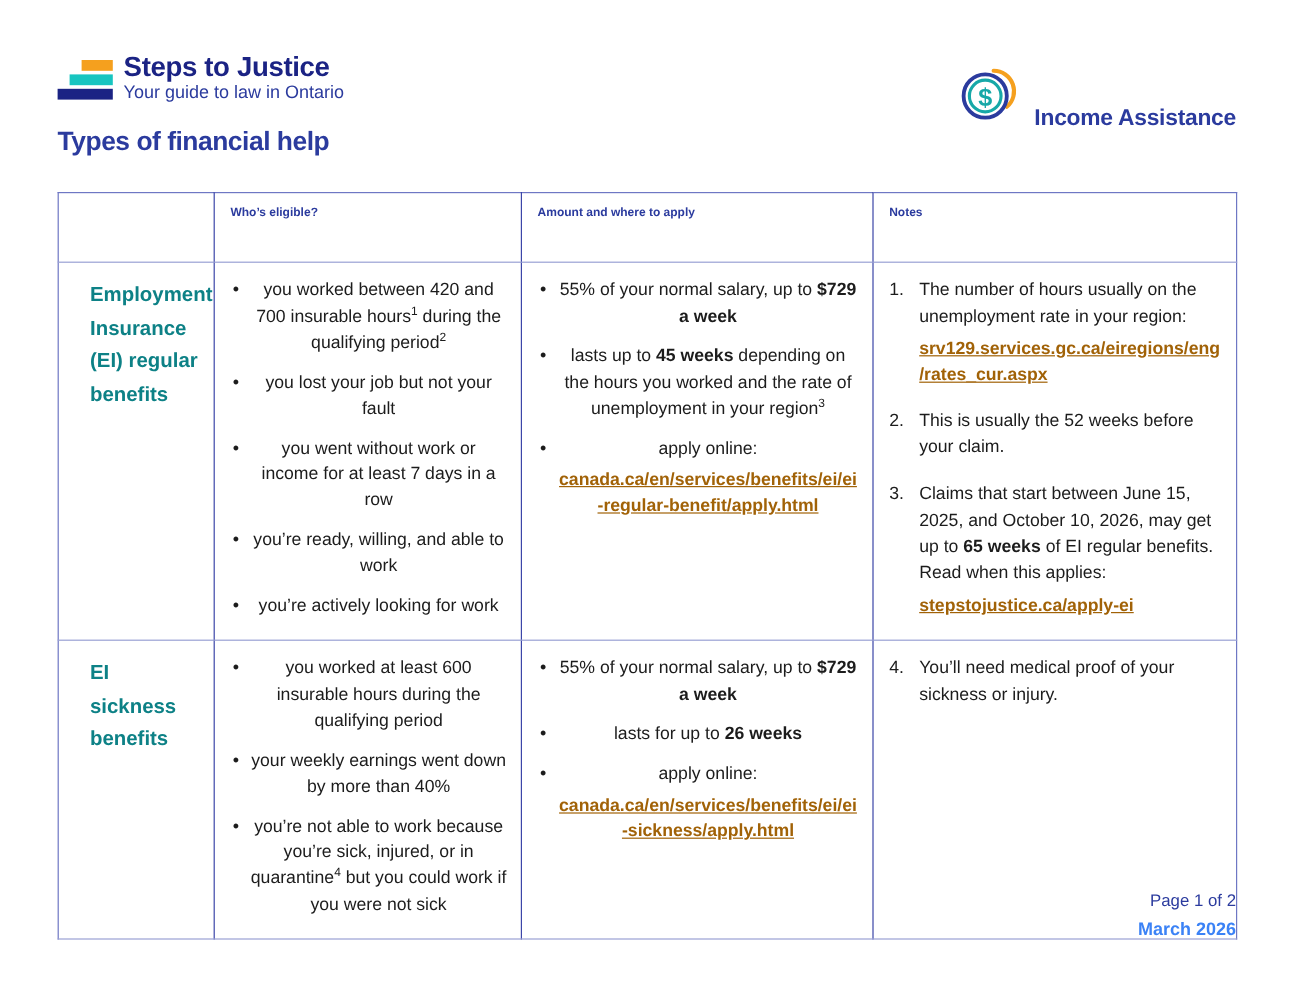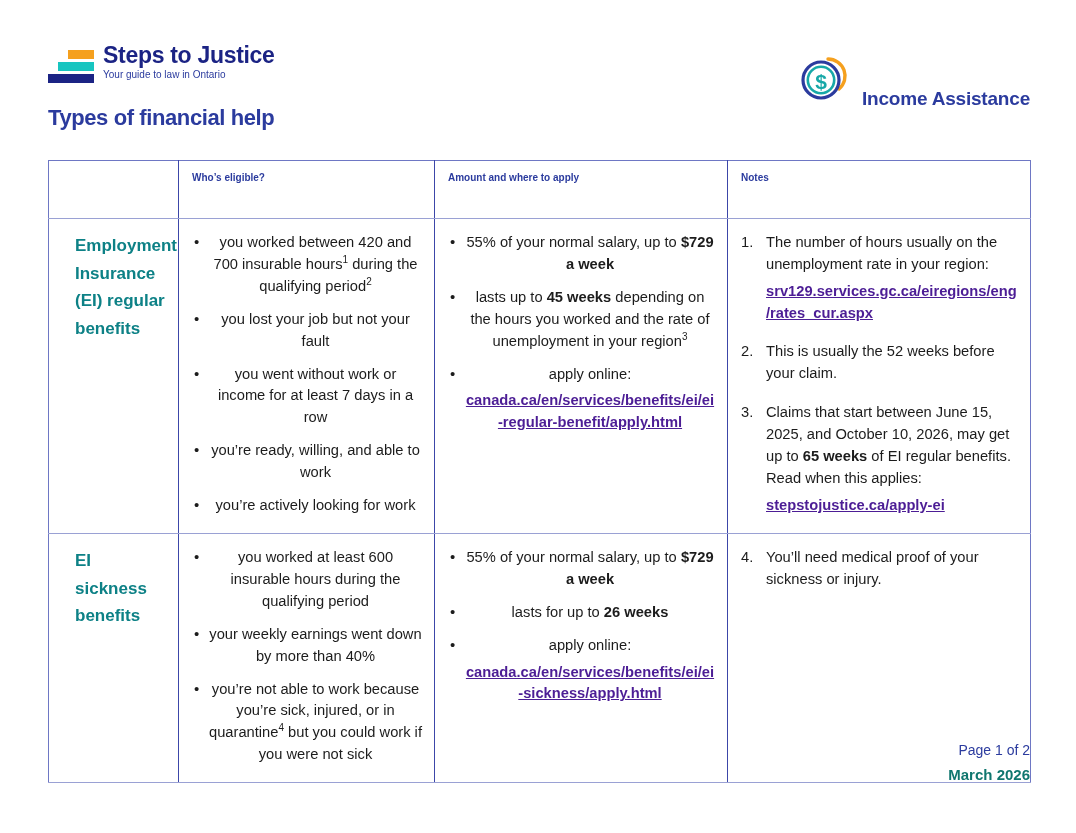--- a/index.html
+++ b/index.html
@@ -57,21 +57,21 @@
 
   .brand-text { line-height: 1; }
   .brand-title {
     font-size: 23px;
     font-weight: bold;
     color: #1B2384;
     letter-spacing: -0.3px;
     white-space: nowrap;
   }
   .brand-tagline {
-    font-size: 10px;
+    font-size: 15px;
     color: #2B3B9E;
     margin-top: 3px;
     white-space: nowrap;
   }
 
   .ia-logo {
     position: absolute;
     right: 0;
     top: 2px;
     display: flex;
@@ -197,21 +197,21 @@
     color: #1c1c1c;
   }
   ol.notes li:last-child { margin-bottom: 0; }
   ol.notes li .num {
     position: absolute;
     left: 0;
     top: 0;
   }
 
   .link {
-    color: #4c1d95;
+    color: #a16207;
     font-weight: bold;
     word-break: break-word;
     display: block;
     margin-top: 5px;
     line-height: 1.48;
   }
 
   b, strong { font-weight: bold; }
   sup {
     font-size: 0.68em;
@@ -226,21 +226,21 @@
     top: 742px;
     text-align: right;
   }
   .footer-page {
     font-size: 14px;
     color: #2B3B9E;
   }
   .footer-date {
     font-size: 15px;
     font-weight: bold;
-    color: #0f766e;
+    color: #3b82f6;
     margin-top: 8px;
   }
 </style>
 </head>
 <body>
 
 <div class="page">
 
   <div class="header">
 

